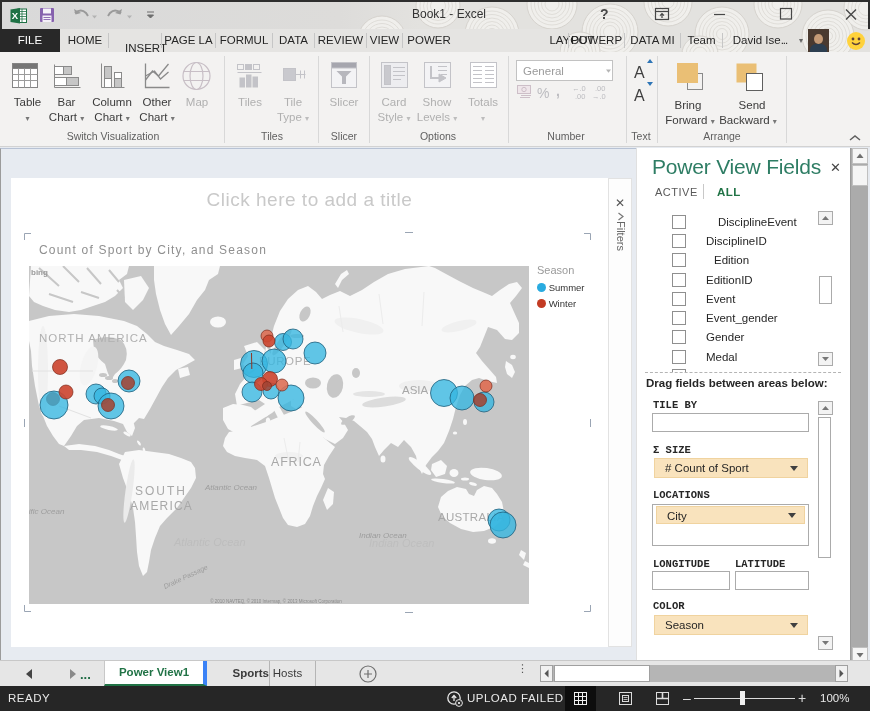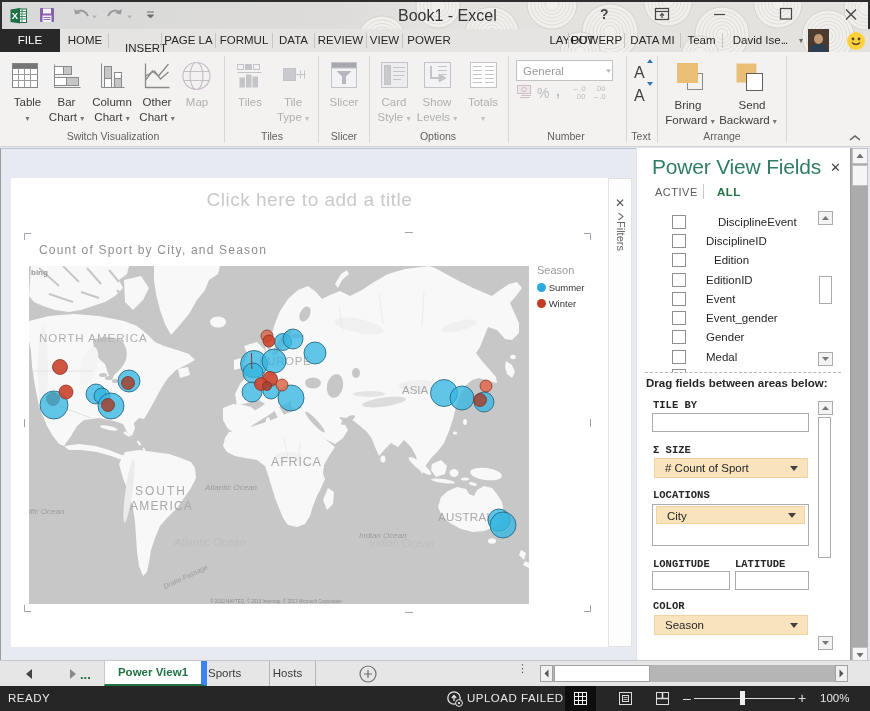--- a/index.html
+++ b/index.html
@@ -6,21 +6,21 @@
   html,body { width:870px; height:711px; overflow:hidden; font-family:"Liberation Sans", sans-serif; }
   #app { position:relative; width:870px; height:711px; background:#e6eaf0; }
   .abs { position:absolute; }
 
   
   #header { left:0; top:0; width:870px; height:55px; background:linear-gradient(to right,#d9d9d9 0px,#dddcda 340px,#e3e2df 420px); overflow:hidden; }
   #rings { left:0; top:0; }
   #titledark { left:0; top:0; width:870px; height:2px; background:#2e2e2e; }
   #edgeL { left:0; top:0; width:2px; height:29px; background:#2e2e2e; }
   #edgeR { left:868px; top:0; width:2px; height:29px; background:#2e2e2e; }
-  #booktitle { left:398px; top:7px; font-size:16px; color:#333; }
+  #booktitle { left:412px; top:7px; font-size:12px; color:#333; }
   
   #qat { left:0; top:0; width:360px; height:29px; }
 
   
   #tabstrip { left:0; top:29px; width:870px; height:23px; }
   .tab { position:absolute; top:0; height:23px; line-height:23px; font-size:11.5px; color:#262626; text-align:center; }
   .tabsep { position:absolute; top:4px; height:15px; width:1px; background:#c6c6c6; }
   #filetab { position:absolute; left:0; top:0; width:60px; height:23px; background:#282828; color:#fff; font-size:11.5px; text-align:center; line-height:23px; }
   #designtab { position:absolute; left:457px; top:0; width:56px; height:23px; background:#f3f2f1; border:1px solid #d2d0ce; border-bottom:none; color:#217346; font-size:11.5px; text-align:left; line-height:22px;margin-top:48px; }
 
@@ -637,22 +637,22 @@
       </svg>
   </div>
   <div id="sheetbar" class="abs">
     <svg class="abs" style="left:0;top:0;" width="530" height="26">
       <path d="M32 8 l-6 5 6 5 z" fill="#444"></path>
       <path d="M70 8 l6 5 -6 5 z" fill="#8a8a8a"></path>
       <text x="80" y="18" font-size="13" font-weight="bold" fill="#1d6b43" font-family="Liberation Sans">...</text>
       <circle cx="368" cy="13" r="8" fill="none" stroke="#6f6f6f" stroke-width="1.2"></circle>
       <path d="M364 13 h8 M368 9 v8" stroke="#6f6f6f" stroke-width="1.2"></path>
     </svg>
-    <div class="abs" style="left:104px;top:0px;width:103px;height:25px;background:#fff;border-left:1px solid #c8c8c8;border-right:6px solid #3b82f6;border-bottom:2px solid #217346;color:#217346;font-weight:bold;font-size:11.5px;text-align:center;line-height:23px;">Power View1</div>
-    <div class="abs" style="left:208px;top:0px;width:62px;height:25px;color:#3b3b3b;font-size:11.5px;text-align:left;line-height:25px;border-right:1px solid #b5b5b5;">Sports</div>
+    <div class="abs" style="left:104px;top:0px;width:103px;height:25px;background:#fff;border-left:1px solid #c8c8c8;border-right:4px solid #3b82f6;border-bottom:2px solid #217346;color:#217346;font-weight:bold;font-size:11.5px;text-align:center;line-height:23px;">Power View1</div>
+    <div class="abs" style="left:208px;top:0px;width:62px;height:25px;color:#3b3b3b;font-size:11.5px;text-align:right;line-height:25px;border-right:1px solid #b5b5b5;font-weight:bold;">Sports</div>
     <div class="abs" style="left:260px;top:0px;width:56px;height:25px;color:#3b3b3b;font-size:11.5px;text-align:center;line-height:25px;border-right:1px solid #b5b5b5;">Hosts</div>
     <div class="abs" style="left:517px;top:5px;width:3px;height:16px;color:#555;font-size:11px;line-height:5px;">⋮</div>
 
     <div class="abs" style="left:540px;top:4px;width:308px;height:17px;background:#b5b5b5;"></div>
     <div class="abs" style="left:540px;top:4px;width:13px;height:17px;background:#f1f1f1;border:1px solid #a0a0a0;"></div>
     <svg class="abs" style="left:540px;top:4px;" width="13" height="17">
         <path d="M8.5 4.5 l-4 4 4 4 z" fill="#555"></path>
       </svg>
     <div class="abs" style="left:554px;top:4px;width:96px;height:17px;background:#fff;border:1px solid #a0a0a0;"></div>
     <div class="abs" style="left:835px;top:4px;width:13px;height:17px;background:#f1f1f1;border:1px solid #a0a0a0;"></div>

